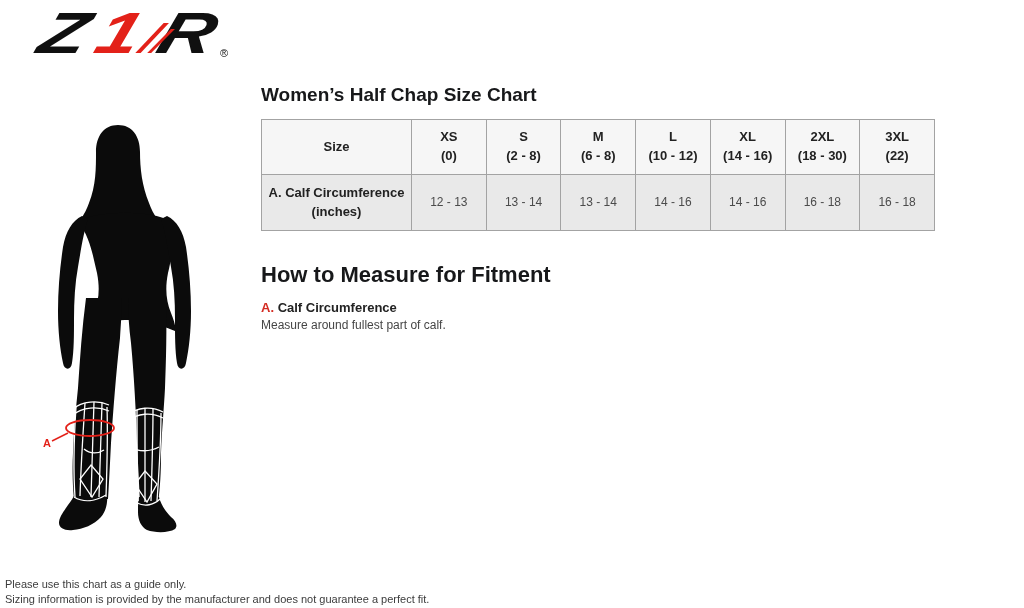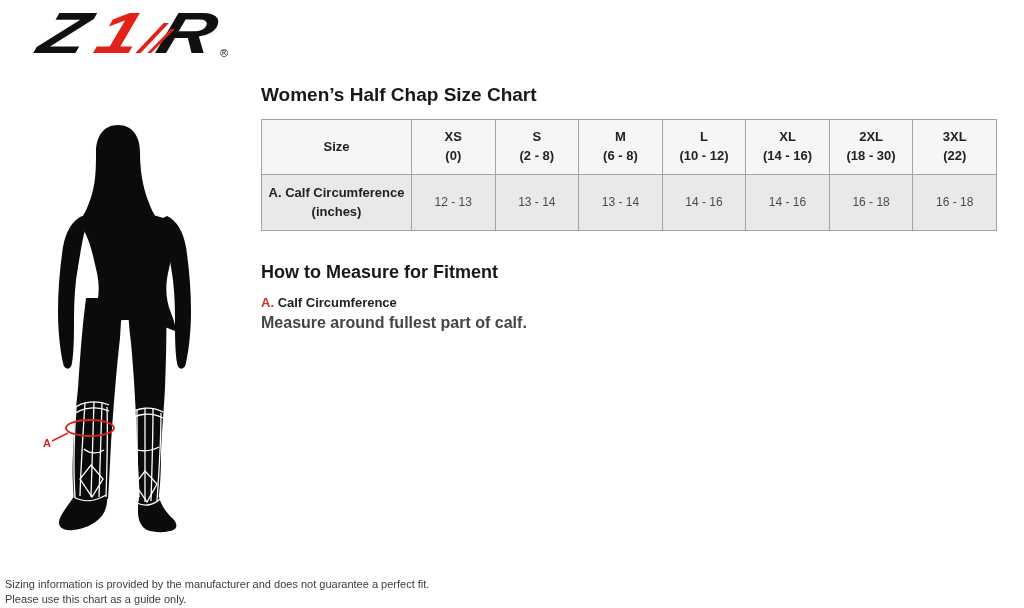--- a/index.html
+++ b/index.html
@@ -14,42 +14,42 @@
 
   
   .figure-wrap { position:absolute; left:40px; top:113px; }
 
   
   .content { position:absolute; left:261px; top:84px; width:736px; }
   .chart-title {
     font-size:19px; font-weight:bold; color:#17181a;
     letter-spacing:0; margin-bottom:13px;
   }
-  table.size-table { width:736px; border-collapse:collapse; table-layout:fixed; }
+  table.size-table { width:674px; border-collapse:collapse; table-layout:fixed; }
   table.size-table th, table.size-table td {
     border:1px solid #a3a3a3; text-align:center; vertical-align:middle;
   }
   table.size-table thead th {
     background:#f6f6f6; height:55px; font-size:13px; font-weight:bold;
     color:#222; line-height:1.45; padding:4px 2px;
   }
   table.size-table tbody td {
     background:#e9e9e9; height:56px; font-size:12px; color:#4b4b4b;
     padding:4px 2px; line-height:1.45;
   }
   table.size-table tbody td.row-label {
     font-weight:bold; color:#222; font-size:13px;
   }
   .htm-title {
-    margin-top:31px; font-size:18px; font-weight:bold; color:#17181a;
+    margin-top:31px; font-size:22px; font-weight:bold; color:#17181a;
   }
   .measure-item { margin-top:12px; }
   .measure-head { font-size:13px; font-weight:bold; color:#222; line-height:1.25; }
   .measure-letter { color:#d42b22; }
-  .measure-desc { font-size:16px; color:#454545; margin-top:2px; line-height:1.3;font-weight:bold; }
+  .measure-desc { font-size:12px; color:#454545; margin-top:2px; line-height:1.3; }
 
   
   .footer {
     position:absolute; left:5px; top:577px; font-size:11px; color:#3c3c3c;
     line-height:15px;
   }
 </style>
 </head>
 <body>
 
@@ -189,15 +189,15 @@
   <div class="measure-item">
     <div class="measure-head">
       <span class="measure-letter">A.</span>
       <span>Calf Circumference</span>
     </div>
     <div class="measure-desc">Measure around fullest part of calf.</div>
   </div>
 </div>
 
 <div class="footer">
+  <div>Please use this chart as a guide only.</div>
   <div>Sizing information is provided by the manufacturer and does not guarantee a perfect fit.</div>
-  <div>Please use this chart as a guide only.</div>
 </div>
 
 </body></html>

